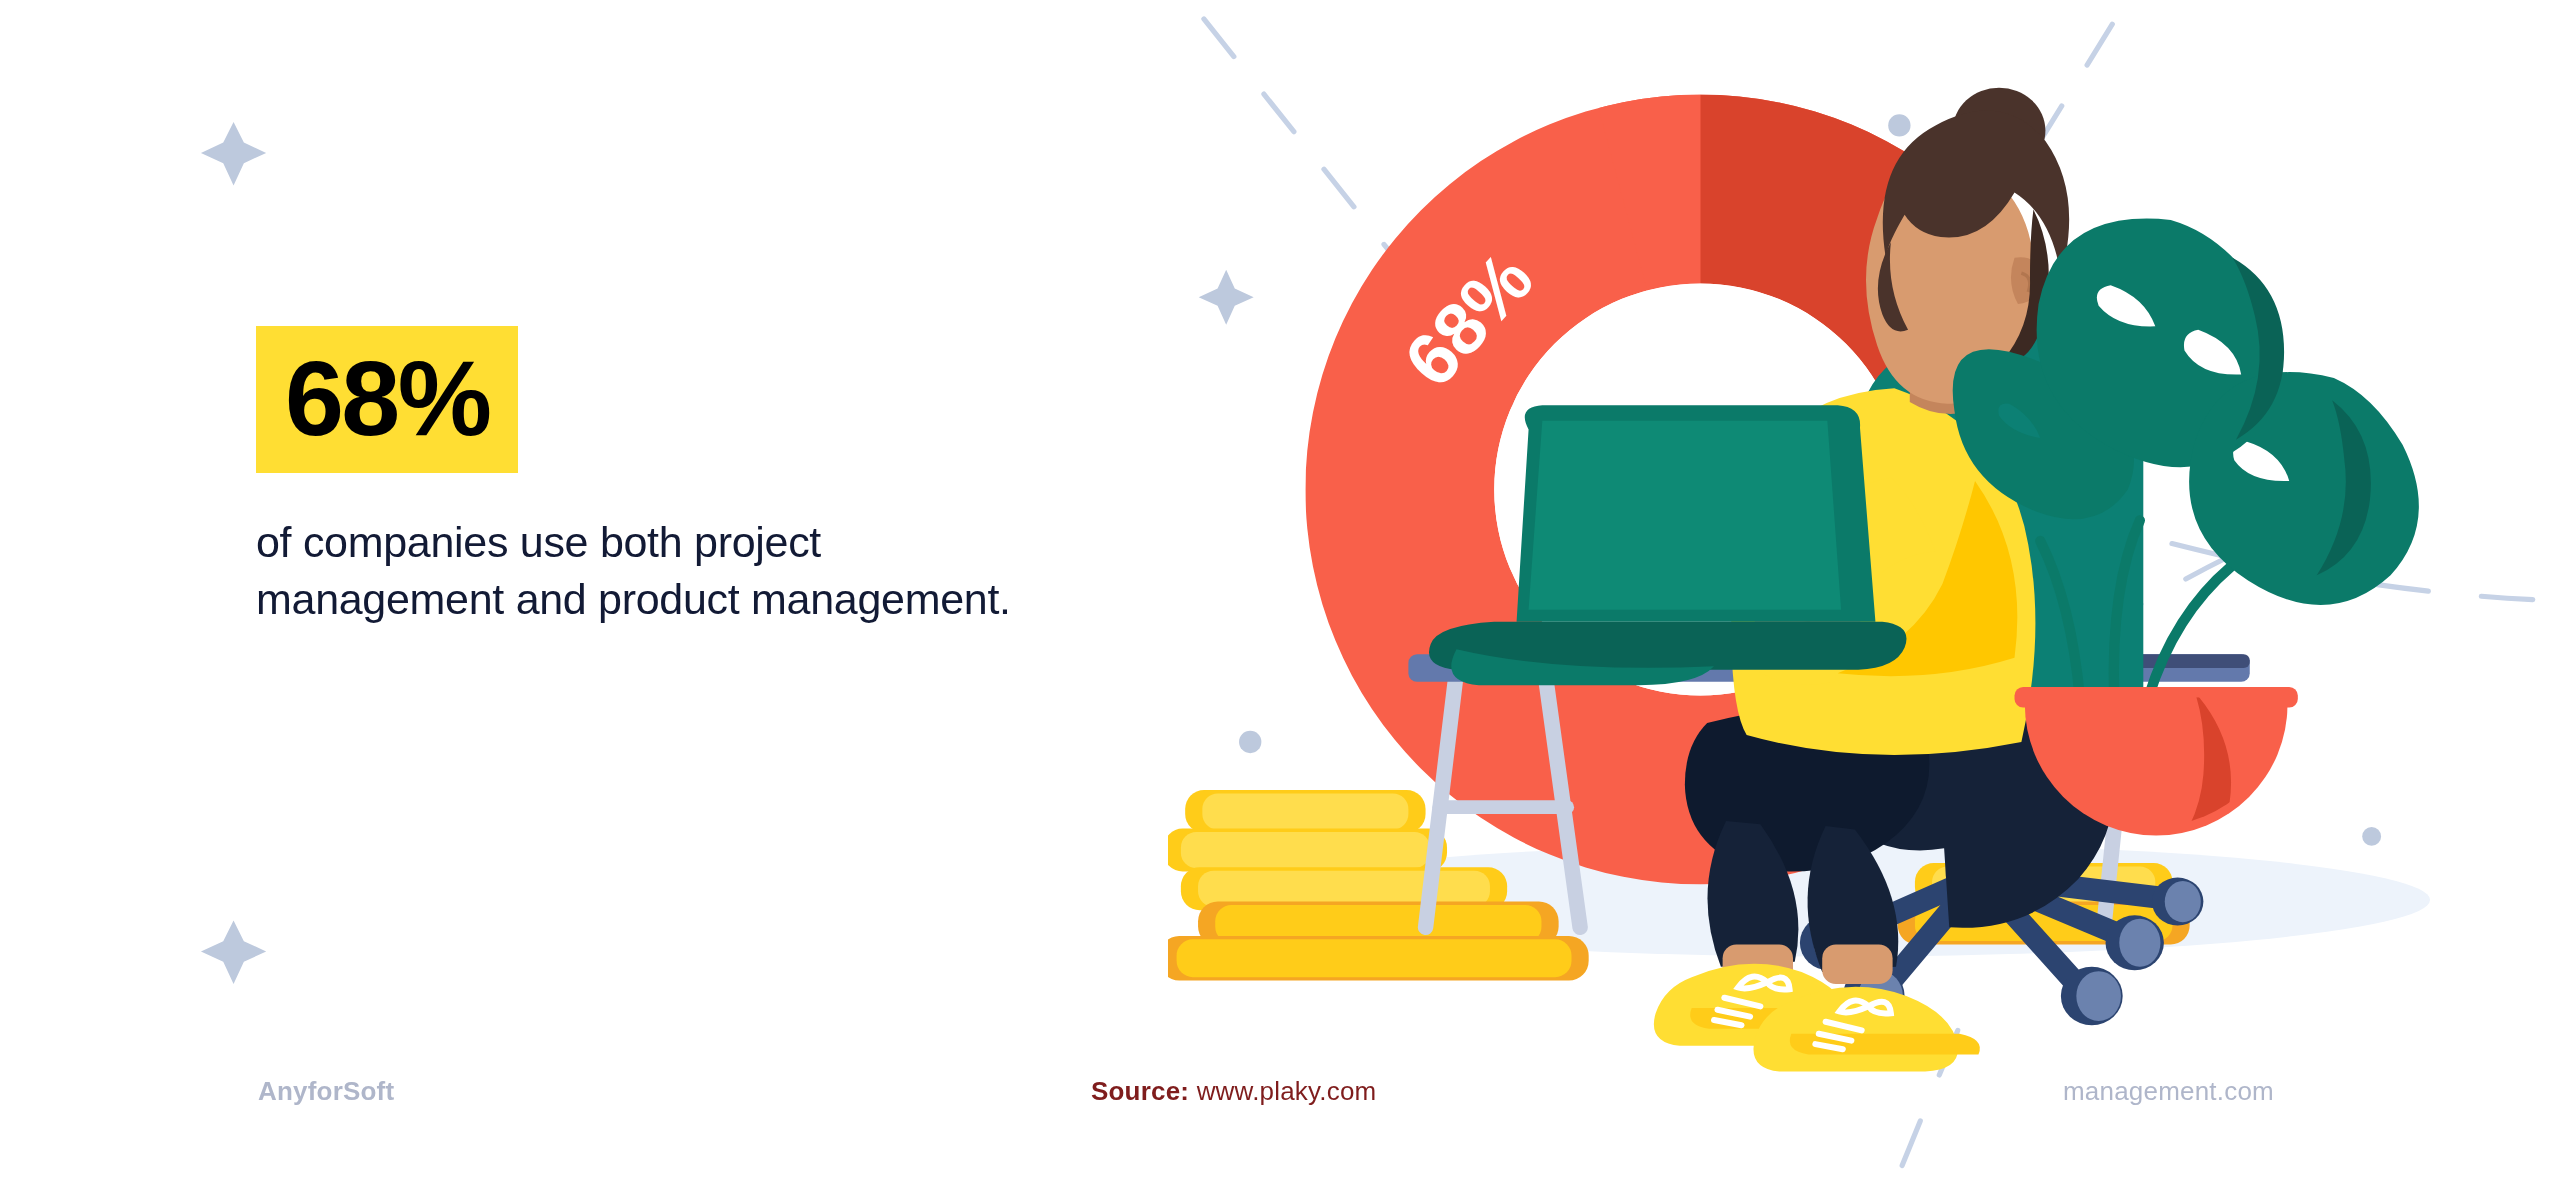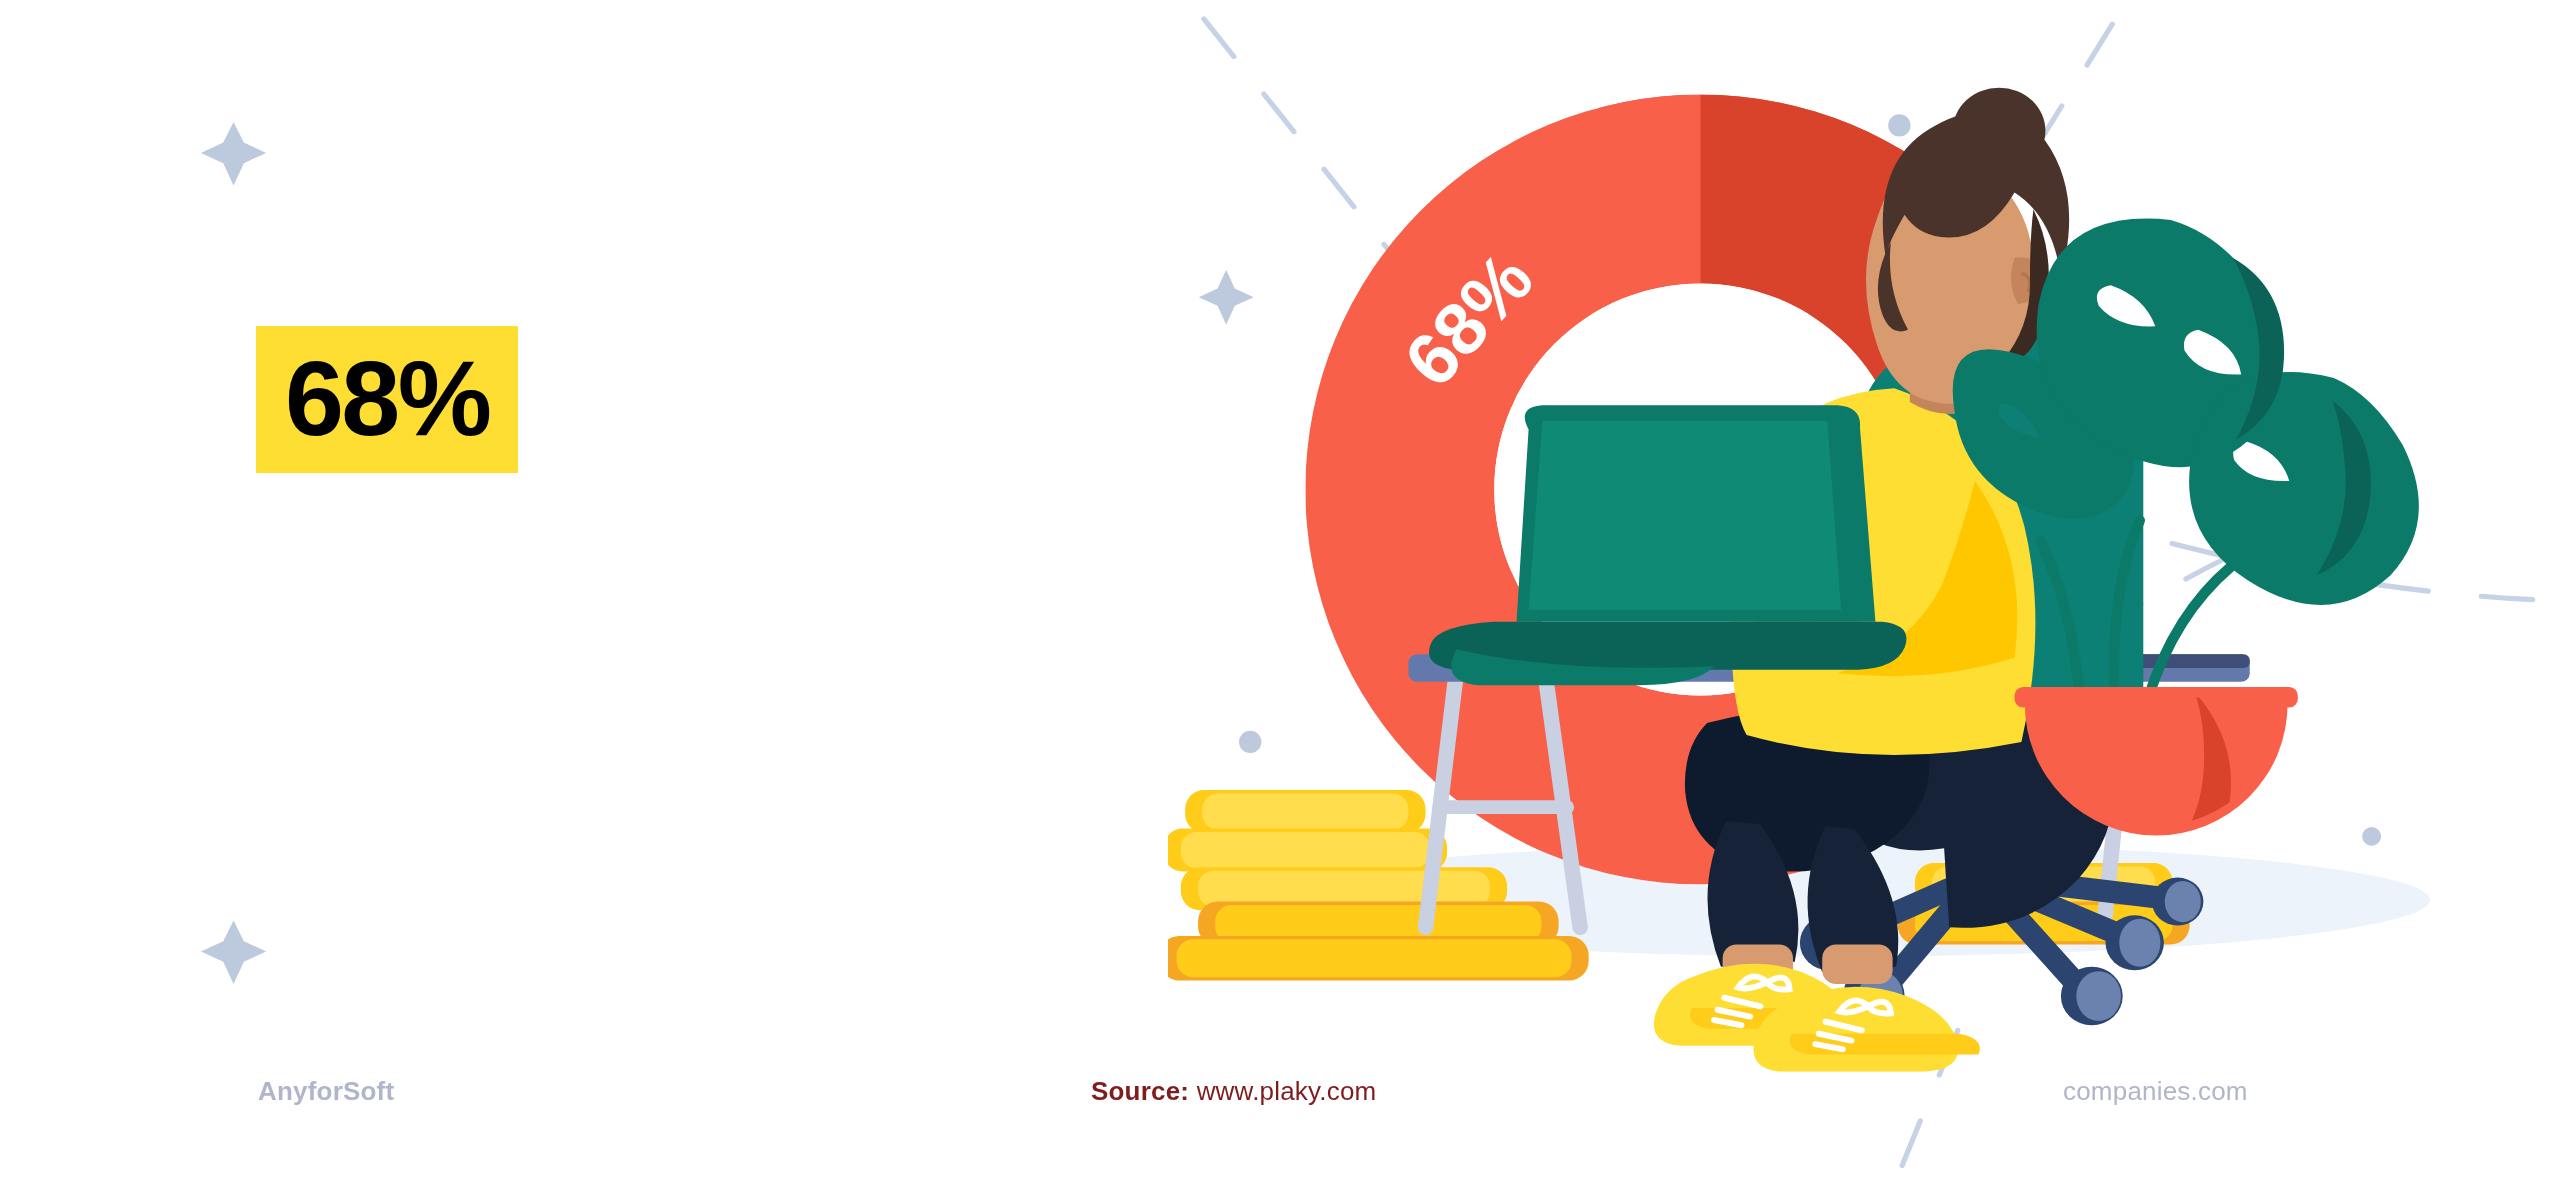--- a/index.html
+++ b/index.html
@@ -111,30 +111,31 @@
       <circle cx="2212" cy="146" r="13"></circle>
       <circle cx="1456" cy="864" r="13"></circle>
       <circle cx="2762" cy="974" r="11"></circle>
     </g>
   </svg>
 
   <div class="left-col">
     <div class="pct-badge">
       <span class="pct-value">68%</span>
     </div>
+    <p class="statement">of companies use both project management and product management.</p>
   </div>
 
   <div class="footer-left">AnyforSoft</div>
 
   <div class="footer-center">
     <span class="src-label">Source:</span>
     <span class="src-url">www.plaky.com</span>
   </div>
 
-  <div class="footer-right">companies.com</div>
+  <div class="footer-right">management.com</div>
 
   <svg id="illustration" viewBox="0 0 1640 1260">
 
     <defs>
       <clipPath id="ringClip">
         <path d="M620 570 m-460 0 a460 460 0 1 0 920 0 a460 460 0 1 0 -920 0
                  M620 570 m-240 0 a240 240 0 1 1 480 0 a240 240 0 1 1 -480 0 Z"></path>
       </clipPath>
       <clipPath id="potClip">
         <path d="M1000 812 h300 a150 150 0 0 1 -300 0 Z"></path>

